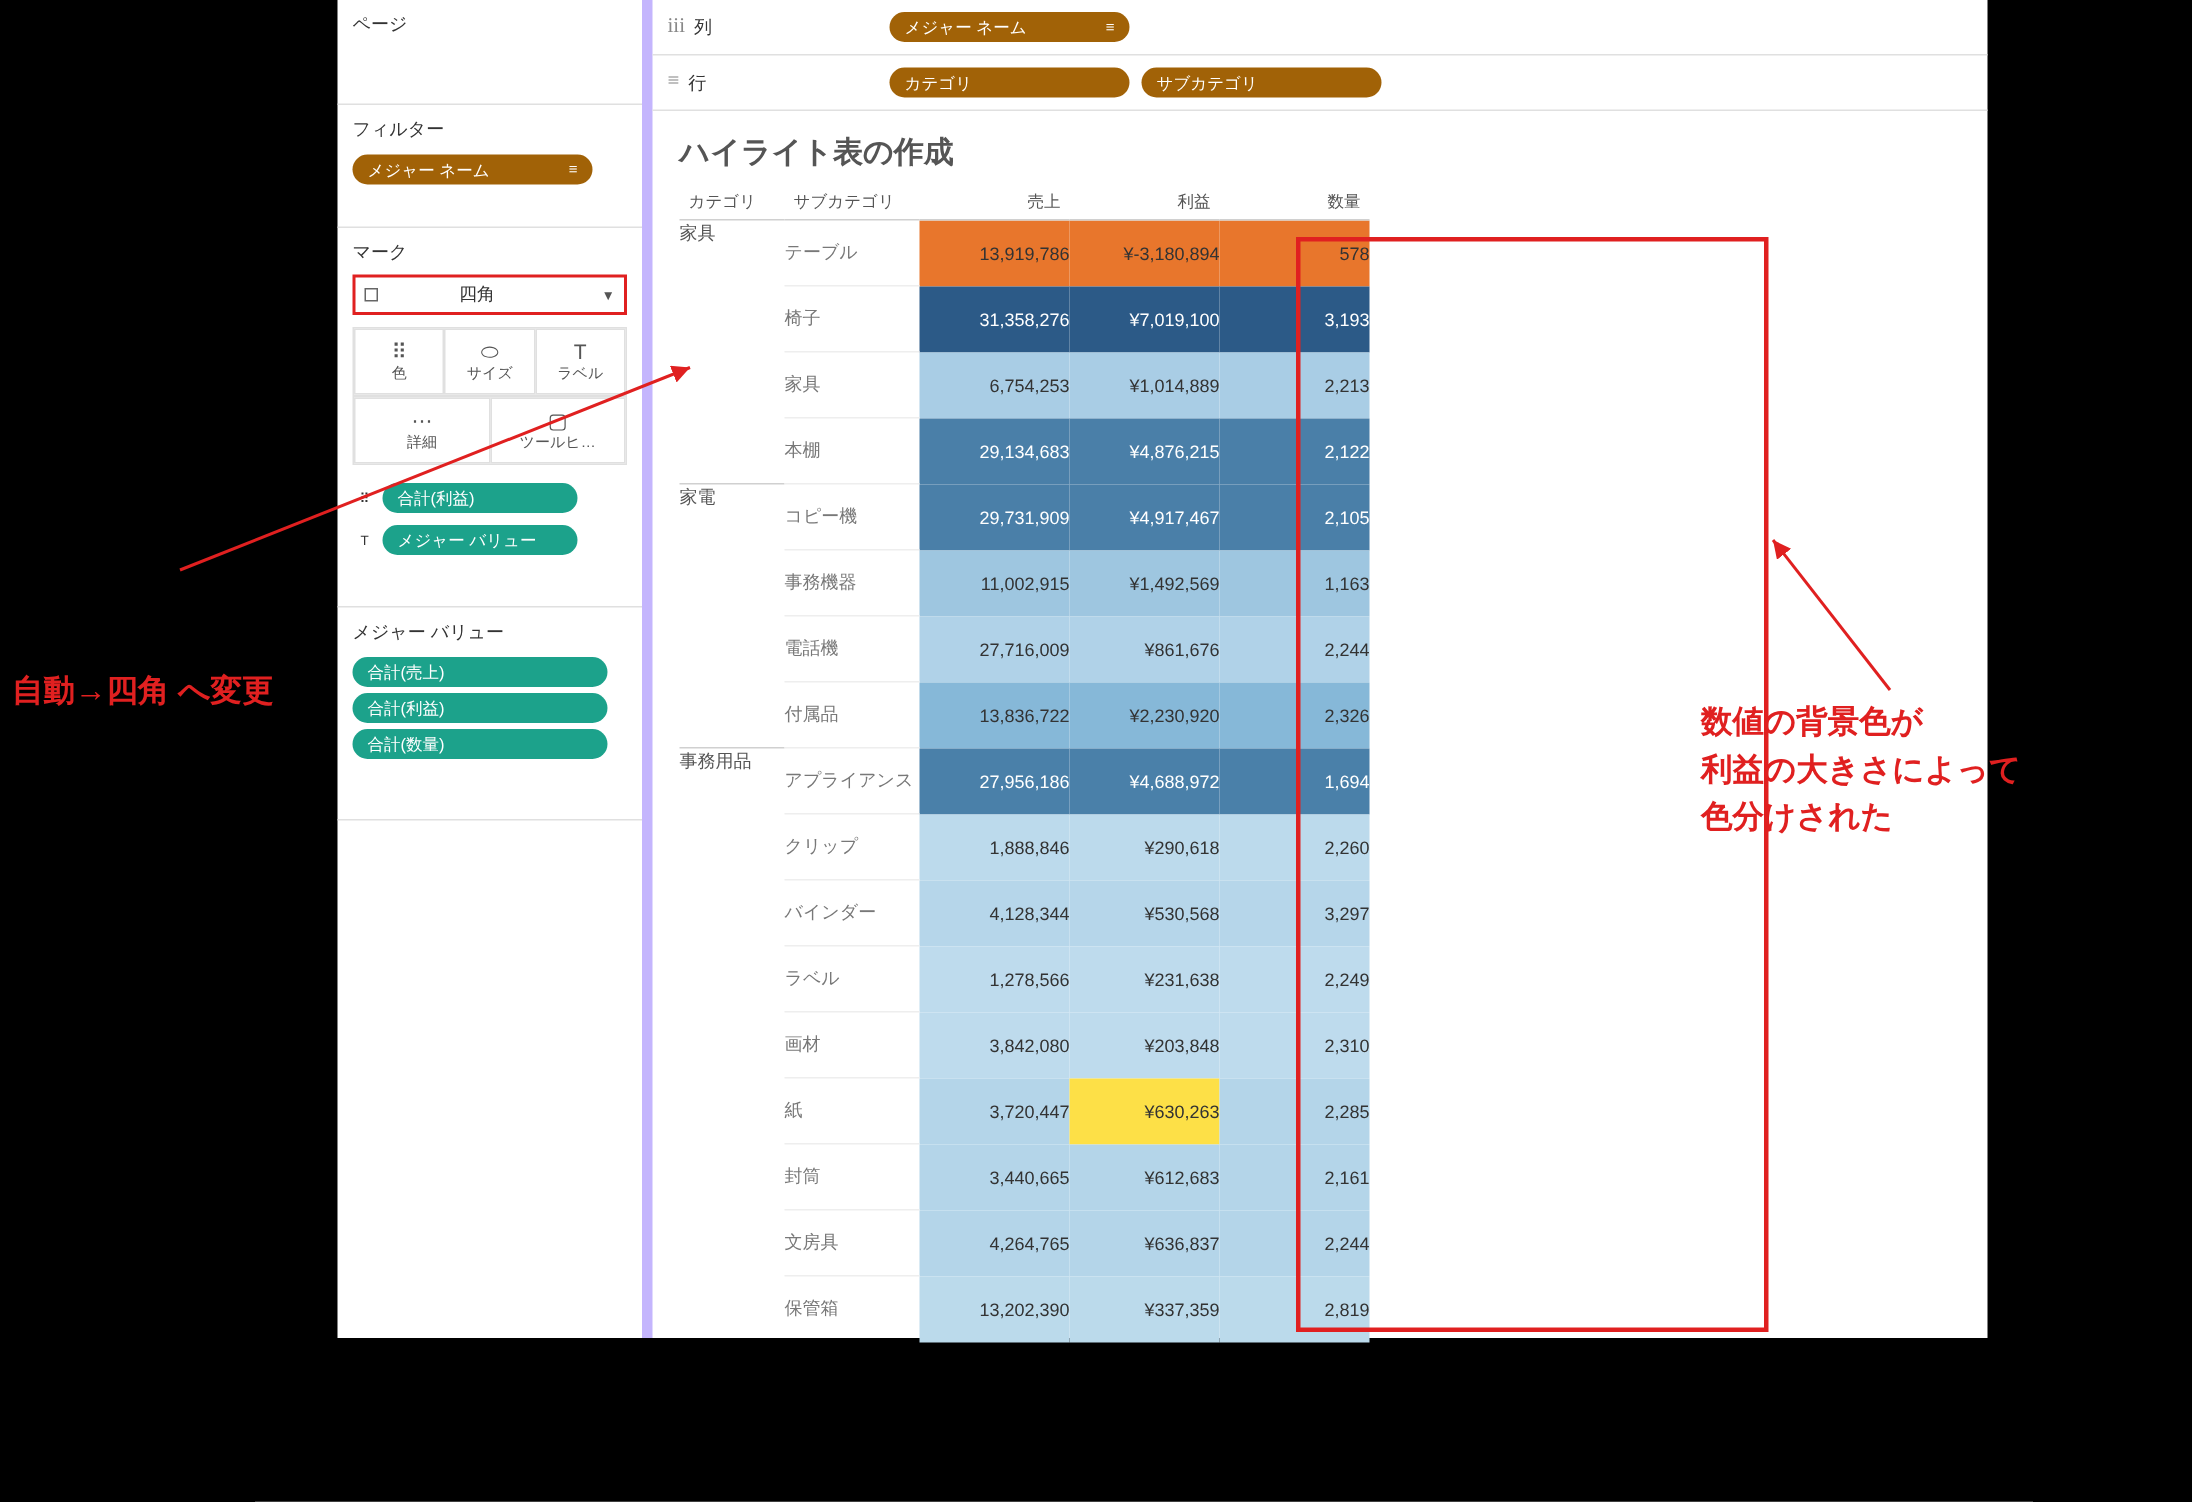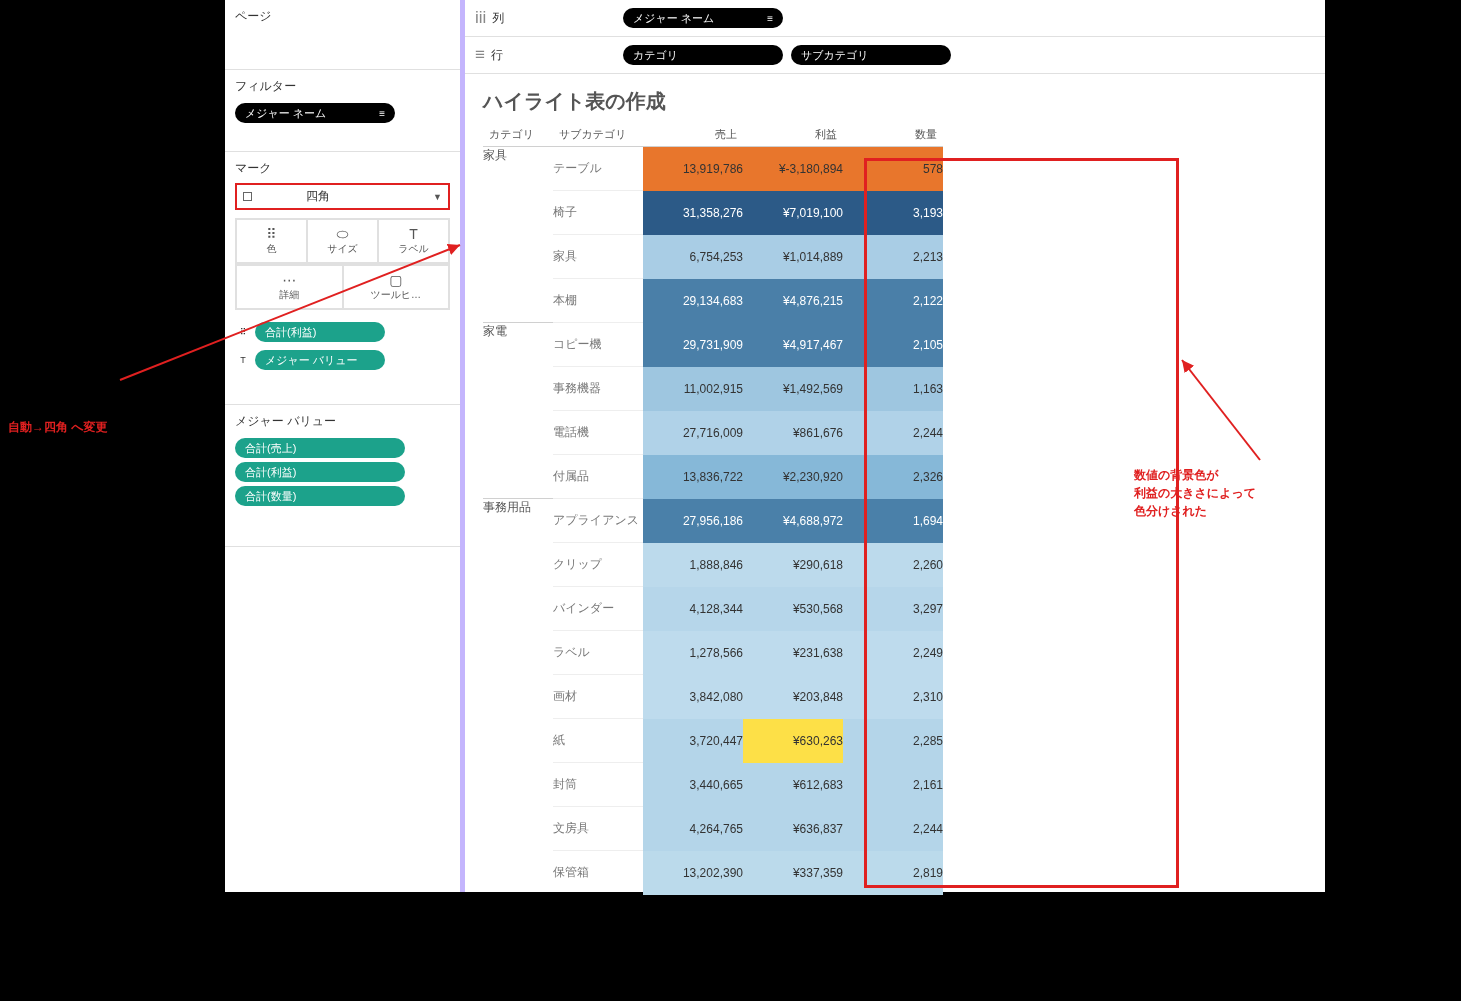--- a/index.html
+++ b/index.html
@@ -1,50 +1,50 @@
 <!DOCTYPE html>
 <html><head>
 <meta charset="utf-8">
 <style>
   * { box-sizing: border-box; margin: 0; padding: 0; }
   body { font-family: "Meiryo", "Hiragino Sans", sans-serif; font-size: 12px; color: #333; background: #000; }
   .stage { width: 1461px; height: 1001px; background: #000; position: relative; }
   .app { position: absolute; left: 225px; top: 0; width: 1100px; height: 892px; background: #fff; display: flex; }
-  .sidebar { width: 240px; border-right: 5px solid #c4b5fd; }
+  .sidebar { width: 210px; border-right: 7px solid #c4b5fd; }
   .panel { border-bottom: 1px solid #e0e0e0; padding: 8px 10px; }
   .panel-title { font-size: 12px; color: #333; margin-bottom: 6px; }
   .pill { display: inline-flex; align-items: center; background: #168f8b; color: #fff; border-radius: 11px; padding: 2px 10px; font-size: 11px; height: 20px; margin: 2px 0; min-width: 160px; }
-  .pill-blue { background: #000000; }
+  .pill-blue { background: #a16207; }
   .pill-sort { margin-left: auto; font-size: 10px; }
   .mark-select { border: 2px solid #e02020; display: flex; align-items: center; padding: 3px 6px; margin: 4px 0 8px 0; gap: 48px; }
   .mark-select .sq { width: 9px; height: 9px; border: 1px solid #666; margin-right: 6px; }
   .mark-select .caret { margin-left: auto; font-size: 9px; color: #555; }
   .mark-grid { display: grid; grid-template-columns: repeat(3,1fr); gap: 0; border: 1px solid #e0e0e0; }
   .mark-cell { border: 1px solid #e0e0e0; text-align: center; padding: 6px 0; font-size: 10px; color: #555; }
   .mark-cell .ic { display: block; height: 16px; line-height: 16px; font-size: 14px; }
   .mark-grid2 { display: grid; grid-template-columns: repeat(2,1fr); }
   .drop-row { display: flex; align-items: center; margin: 4px 0; }
   .drop-row .chip { width: 16px; text-align: center; margin-right: 4px; font-size: 9px; }
   .main { flex: 1; display: flex; flex-direction: column; }
   .shelf-row { display: flex; align-items: center; border-bottom: 1px solid #e0e0e0; padding: 6px 10px; gap: 8px; }
   .shelf-label { width: 140px; font-size: 12px; color: #333; display: flex; align-items: center; gap: 6px; }
-  .shelf-icon { font-size: 17px; color: #888; }
+  .shelf-icon { font-size: 14px; color: #888; font-family: Liberation Serif, serif; }
   .viz { padding: 14px 18px; }
   .viz-title { font-size: 20px; font-weight: bold; color: #555; margin-bottom: 8px; }
   table.ht { border-collapse: collapse; }
   table.ht th { font-weight: normal; font-size: 11px; color: #555; padding: 4px 6px; text-align: right; border-bottom: 1px solid #d0d0d0; }
   table.ht th.left { text-align: left; }
   table.ht td { font-size: 12px; padding: 0; }
   td.cat { width: 70px; vertical-align: top; padding: 10px 6px 0 6px; border-top: 1px solid #d0d0d0; color: #555; }
   td.sub { width: 90px; color: #787878; border-top: 1px solid #eee; height: 44px; vertical-align: middle; padding-left: 4px; }
   td.num { text-align: right; padding: 0 12px; height: 44px; vertical-align: middle; width: 100px; font-variant-numeric: tabular-nums; }
   td.num.dark { color: #fff; }
   td.num.light { color: #333; }
   .redbox { position: absolute; border: 3px solid #e02020; pointer-events: none; }
-  .anno { position: absolute; color: #e02020; font-size: 12px; font-weight: bold; line-height: 1.5; }
+  .anno { position: absolute; color: #e02020; font-size: 21px; font-weight: bold; line-height: 1.5; }
   svg.arrow { position: absolute; overflow: visible; pointer-events: none; }
   .measure-pills .pill { background: #1ca28b; width: 170px; }
 </style>
 </head>
 <body>
 
 <div class="stage">
   <div class="app">
 
     <div class="sidebar">

